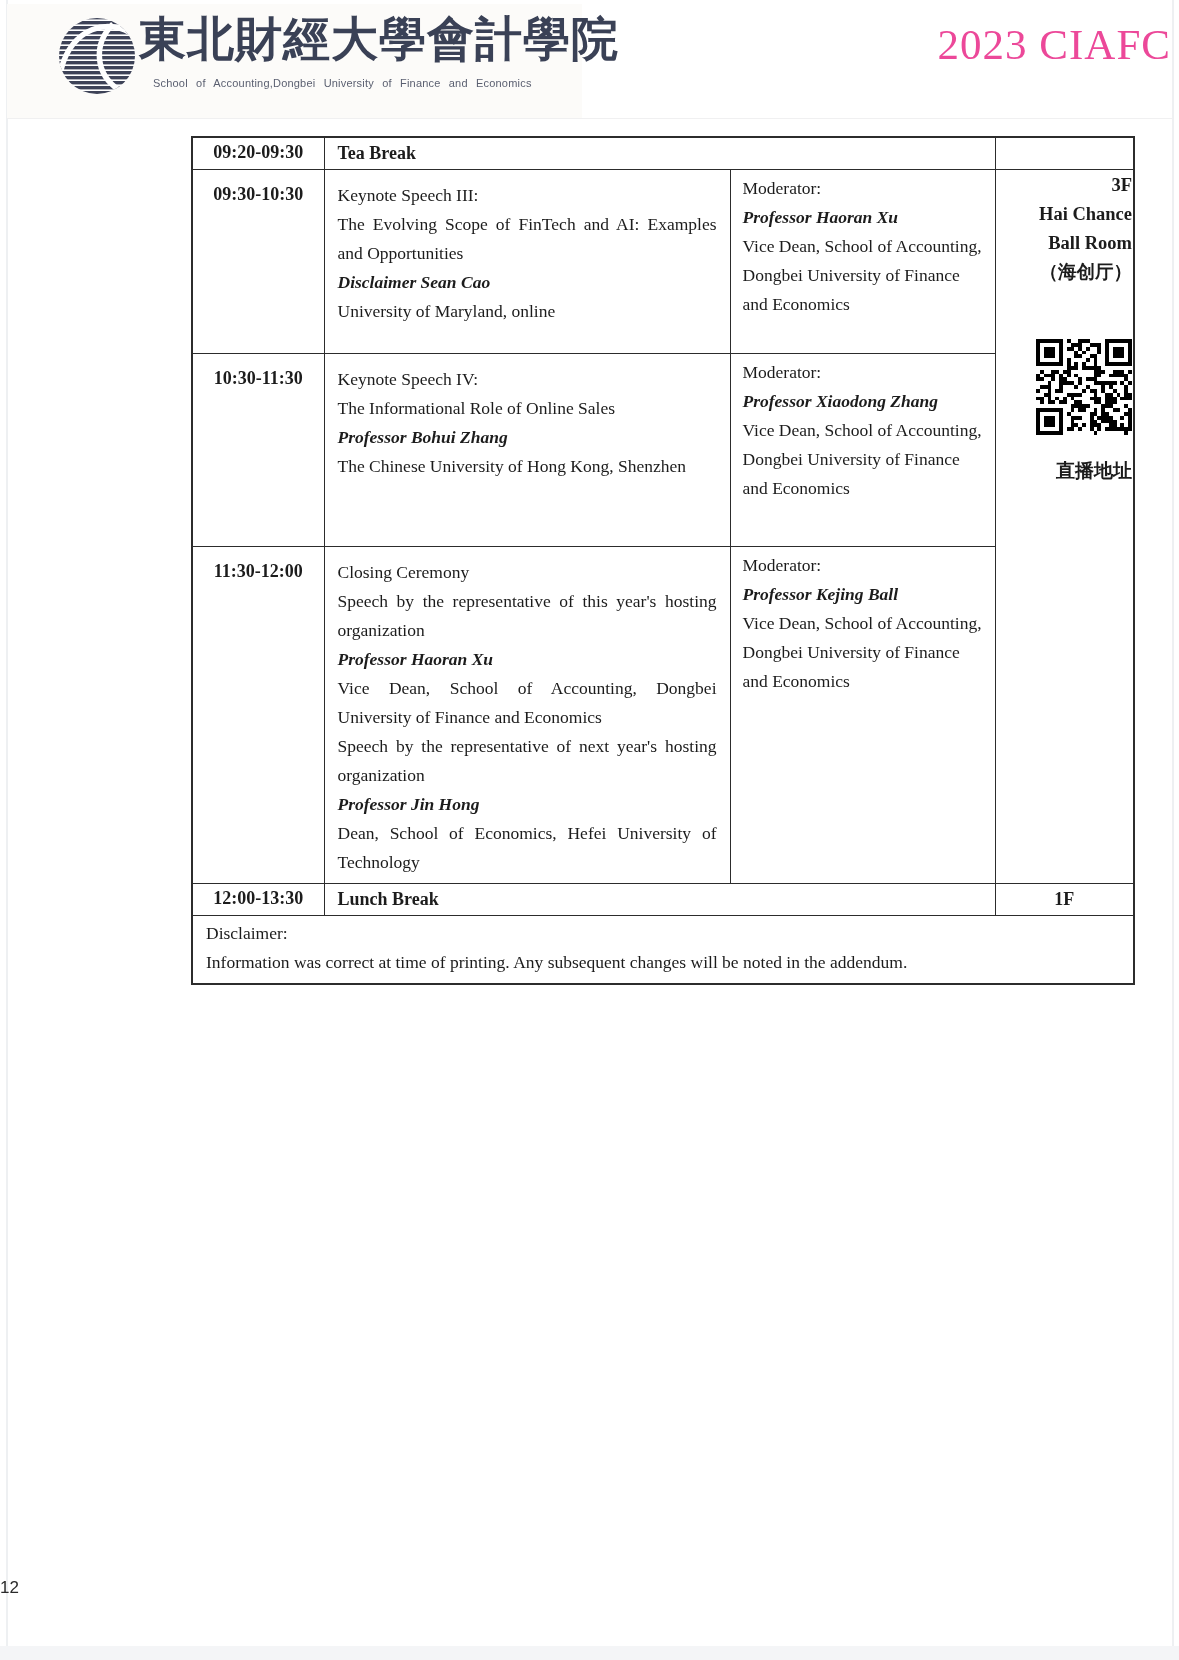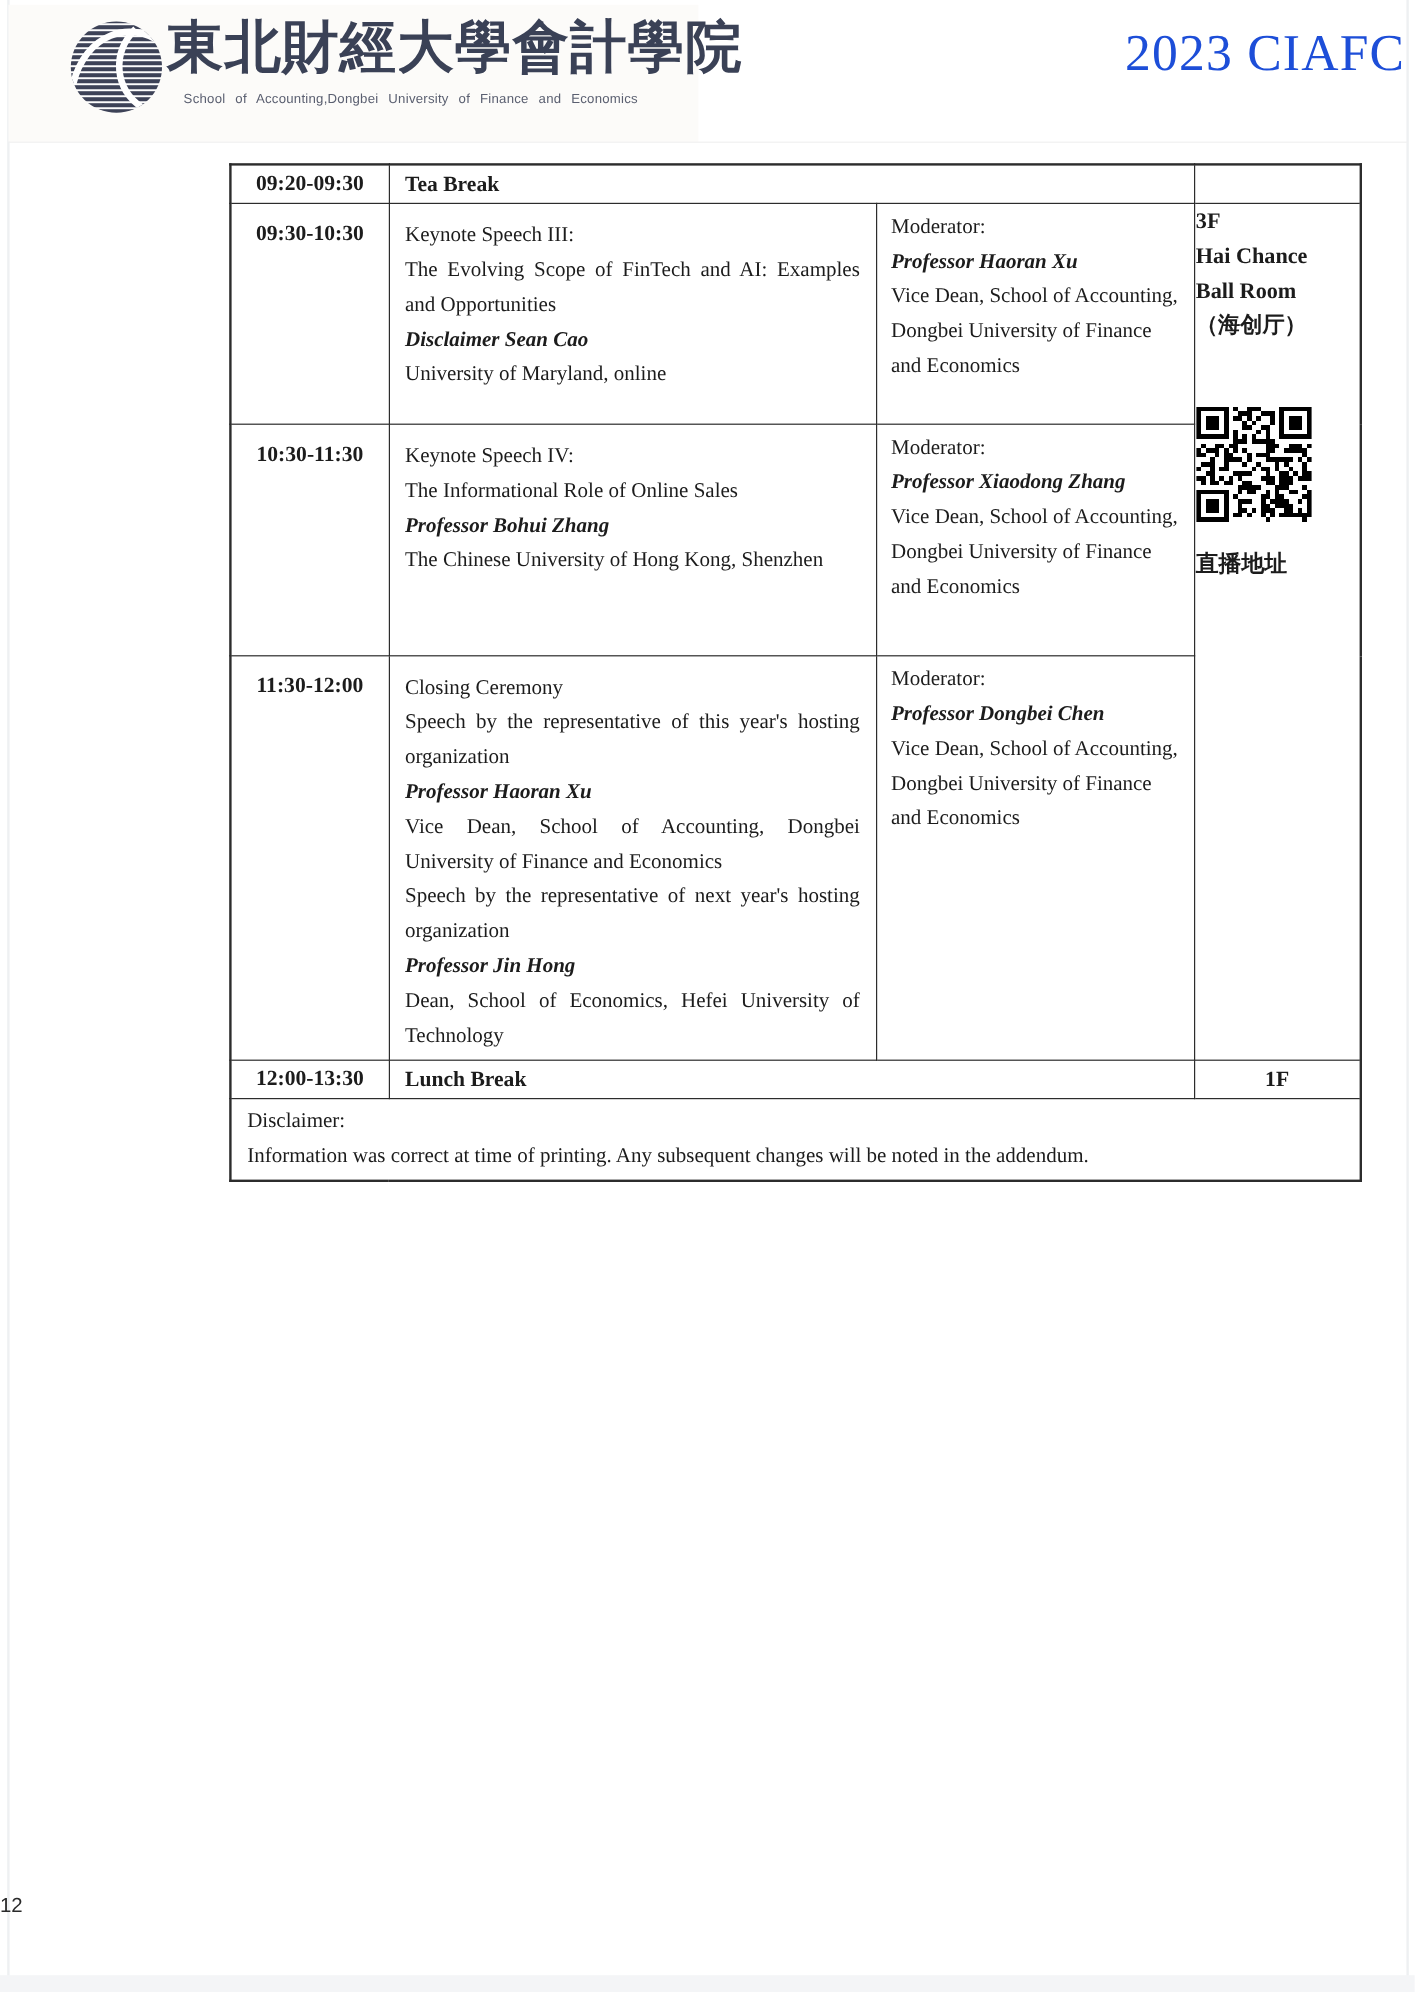--- a/index.html
+++ b/index.html
@@ -24,42 +24,42 @@
     font-size:47px;font-weight:bold;letter-spacing:1px;color:#3a4156;
     font-family:Liberation Mono, monospace;white-space:nowrap;
   }
   .subtitle-en{
     position:absolute;left:153px;top:77px;
     font-size:11px;color:#5a5f70;word-spacing:5px;letter-spacing:.2px;
     font-family:"Liberation Sans","DejaVu Sans",sans-serif;white-space:nowrap;
   }
   .badge{
     position:absolute;right:8px;top:20px;
-    font-size:43px;color:#1d4ed8;letter-spacing:1px;
+    font-size:43px;color:#ec4899;letter-spacing:1px;
     font-family:"Liberation Serif","DejaVu Serif",serif;white-space:nowrap;
   }
 
   
   table.schedule{
     position:absolute;left:143px;top:136px;width:942px;
     border-collapse:collapse;table-layout:fixed;
     border:2px solid #2c2c2c;
     font-size:17.5px;line-height:29px;margin-left:48px;
   }
   table.schedule td{border:1.5px solid #2c2c2c;vertical-align:top;background:#fff;}
   td.time{
     text-align:center;font-weight:bold;font-size:18px;
     padding-top:10px;
   }
   td.time-mid{text-align:center;font-weight:bold;font-size:18px;vertical-align:middle;padding-top:0;}
   td.session{padding:11px 13px 6px 13px;}
   td.break-cell{vertical-align:middle;font-weight:bold;padding-left:13px;font-size:18px;}
   td.moderator{padding:4px 12px 4px 12px;}
   td.moderator-mid{vertical-align:middle;padding:4px 12px;}
-  td.loc{vertical-align:middle;text-align:left;}
+  td.loc{vertical-align:middle;text-align:right;}
   td.loc-1f{vertical-align:middle;text-align:center;font-weight:bold;font-size:18px;}
   td.disclaimer{padding:3px 13px 6px 13px;}
   .p{margin:0;}
   .justify{text-align:justify;}
   .b{font-weight:normal;}
   .bi{font-weight:bold;font-style:italic;}
   .loc-line{font-weight:bold;font-size:18.5px;line-height:29px;}
   .loc-cn{font-weight:bold;font-size:18.5px;line-height:29px;}
   .qr-wrap{margin-top:52px;}
   .qr-caption{font-weight:bold;font-size:19px;margin-top:12px;line-height:29px;}
@@ -382,21 +382,21 @@
       <p class="p b">Closing Ceremony</p>
       <p class="p justify">Speech by the representative of this year's hosting organization</p>
       <p class="p bi">Professor Haoran Xu</p>
       <p class="p justify">Vice Dean, School of Accounting, Dongbei University of Finance and Economics</p>
       <p class="p justify">Speech by the representative of next year's hosting organization</p>
       <p class="p bi">Professor Jin Hong</p>
       <p class="p justify">Dean, School of Economics, Hefei University of Technology</p>
     </td>
     <td class="moderator-mid">
       <p class="p b">Moderator:</p>
-      <p class="p bi">Professor Dongbei Chen</p>
+      <p class="p bi">Professor Kejing Ball</p>
       <p class="p">Vice Dean, School of Accounting, Dongbei University of Finance and Economics</p>
     </td>
   </tr>
 
   <tr style="height:32px">
     <td class="time-mid">12:00-13:30</td>
     <td class="break-cell" colspan="2">Lunch Break</td>
     <td class="loc-1f">1F</td>
   </tr>
 

